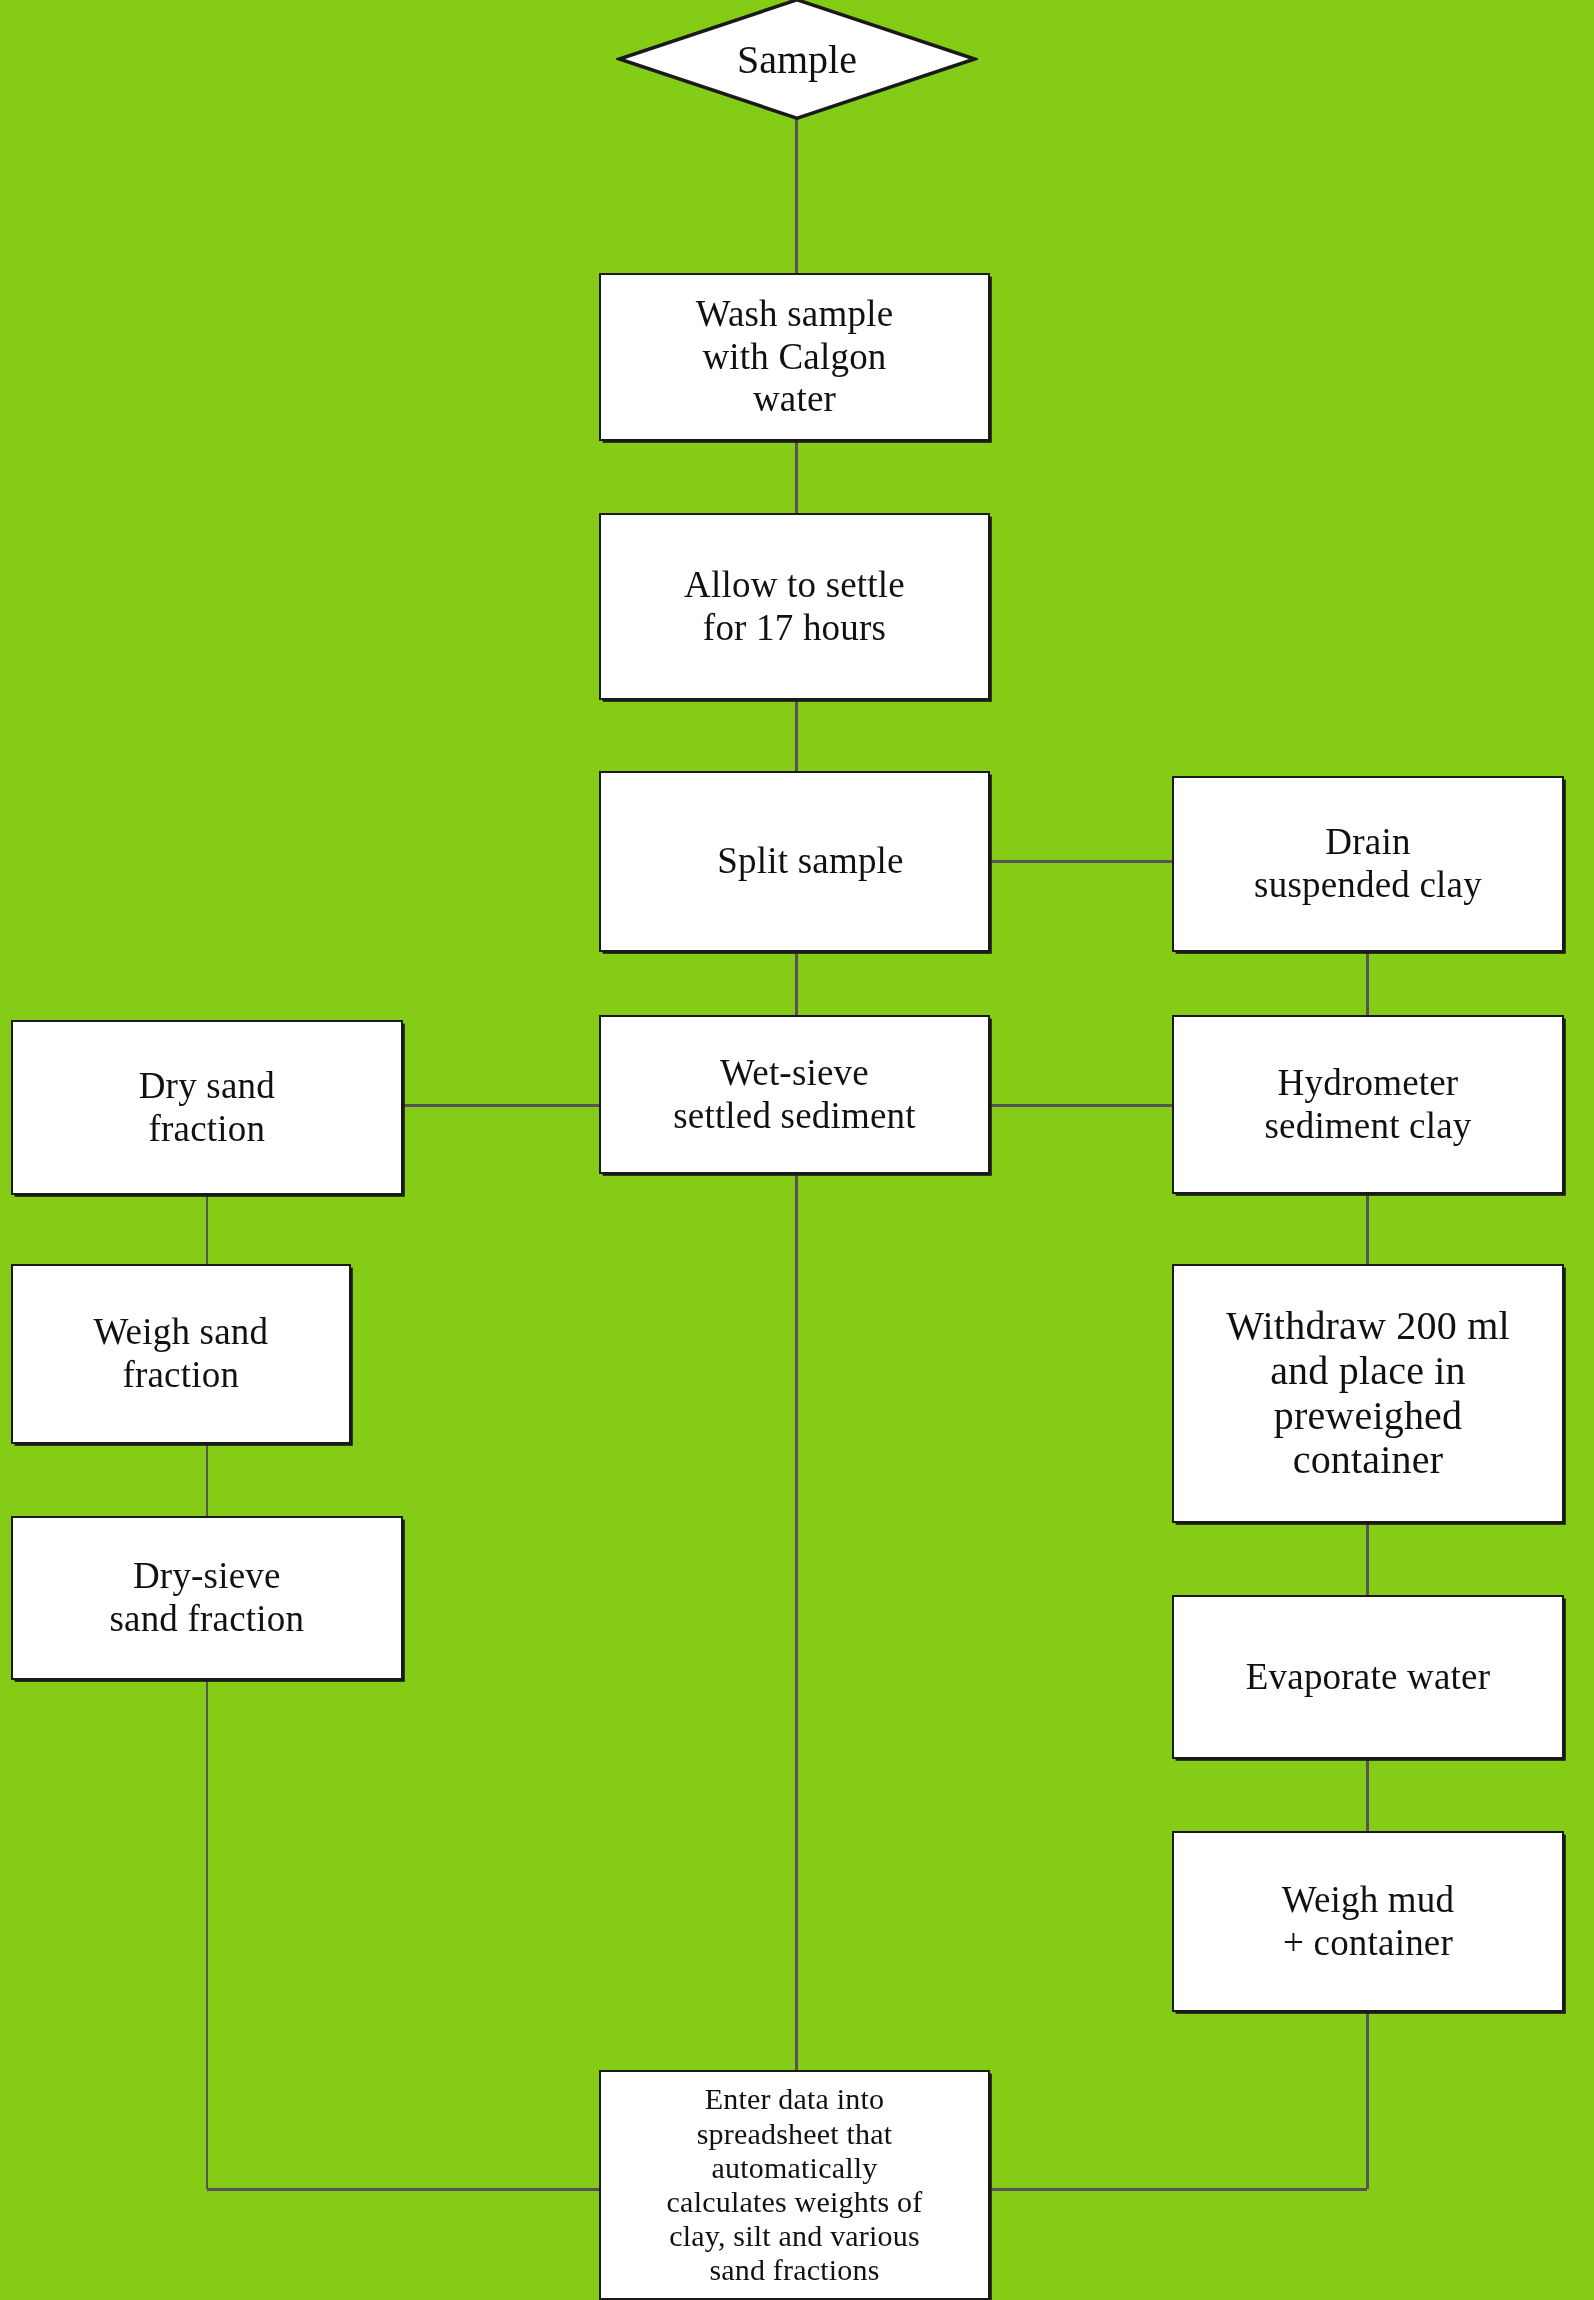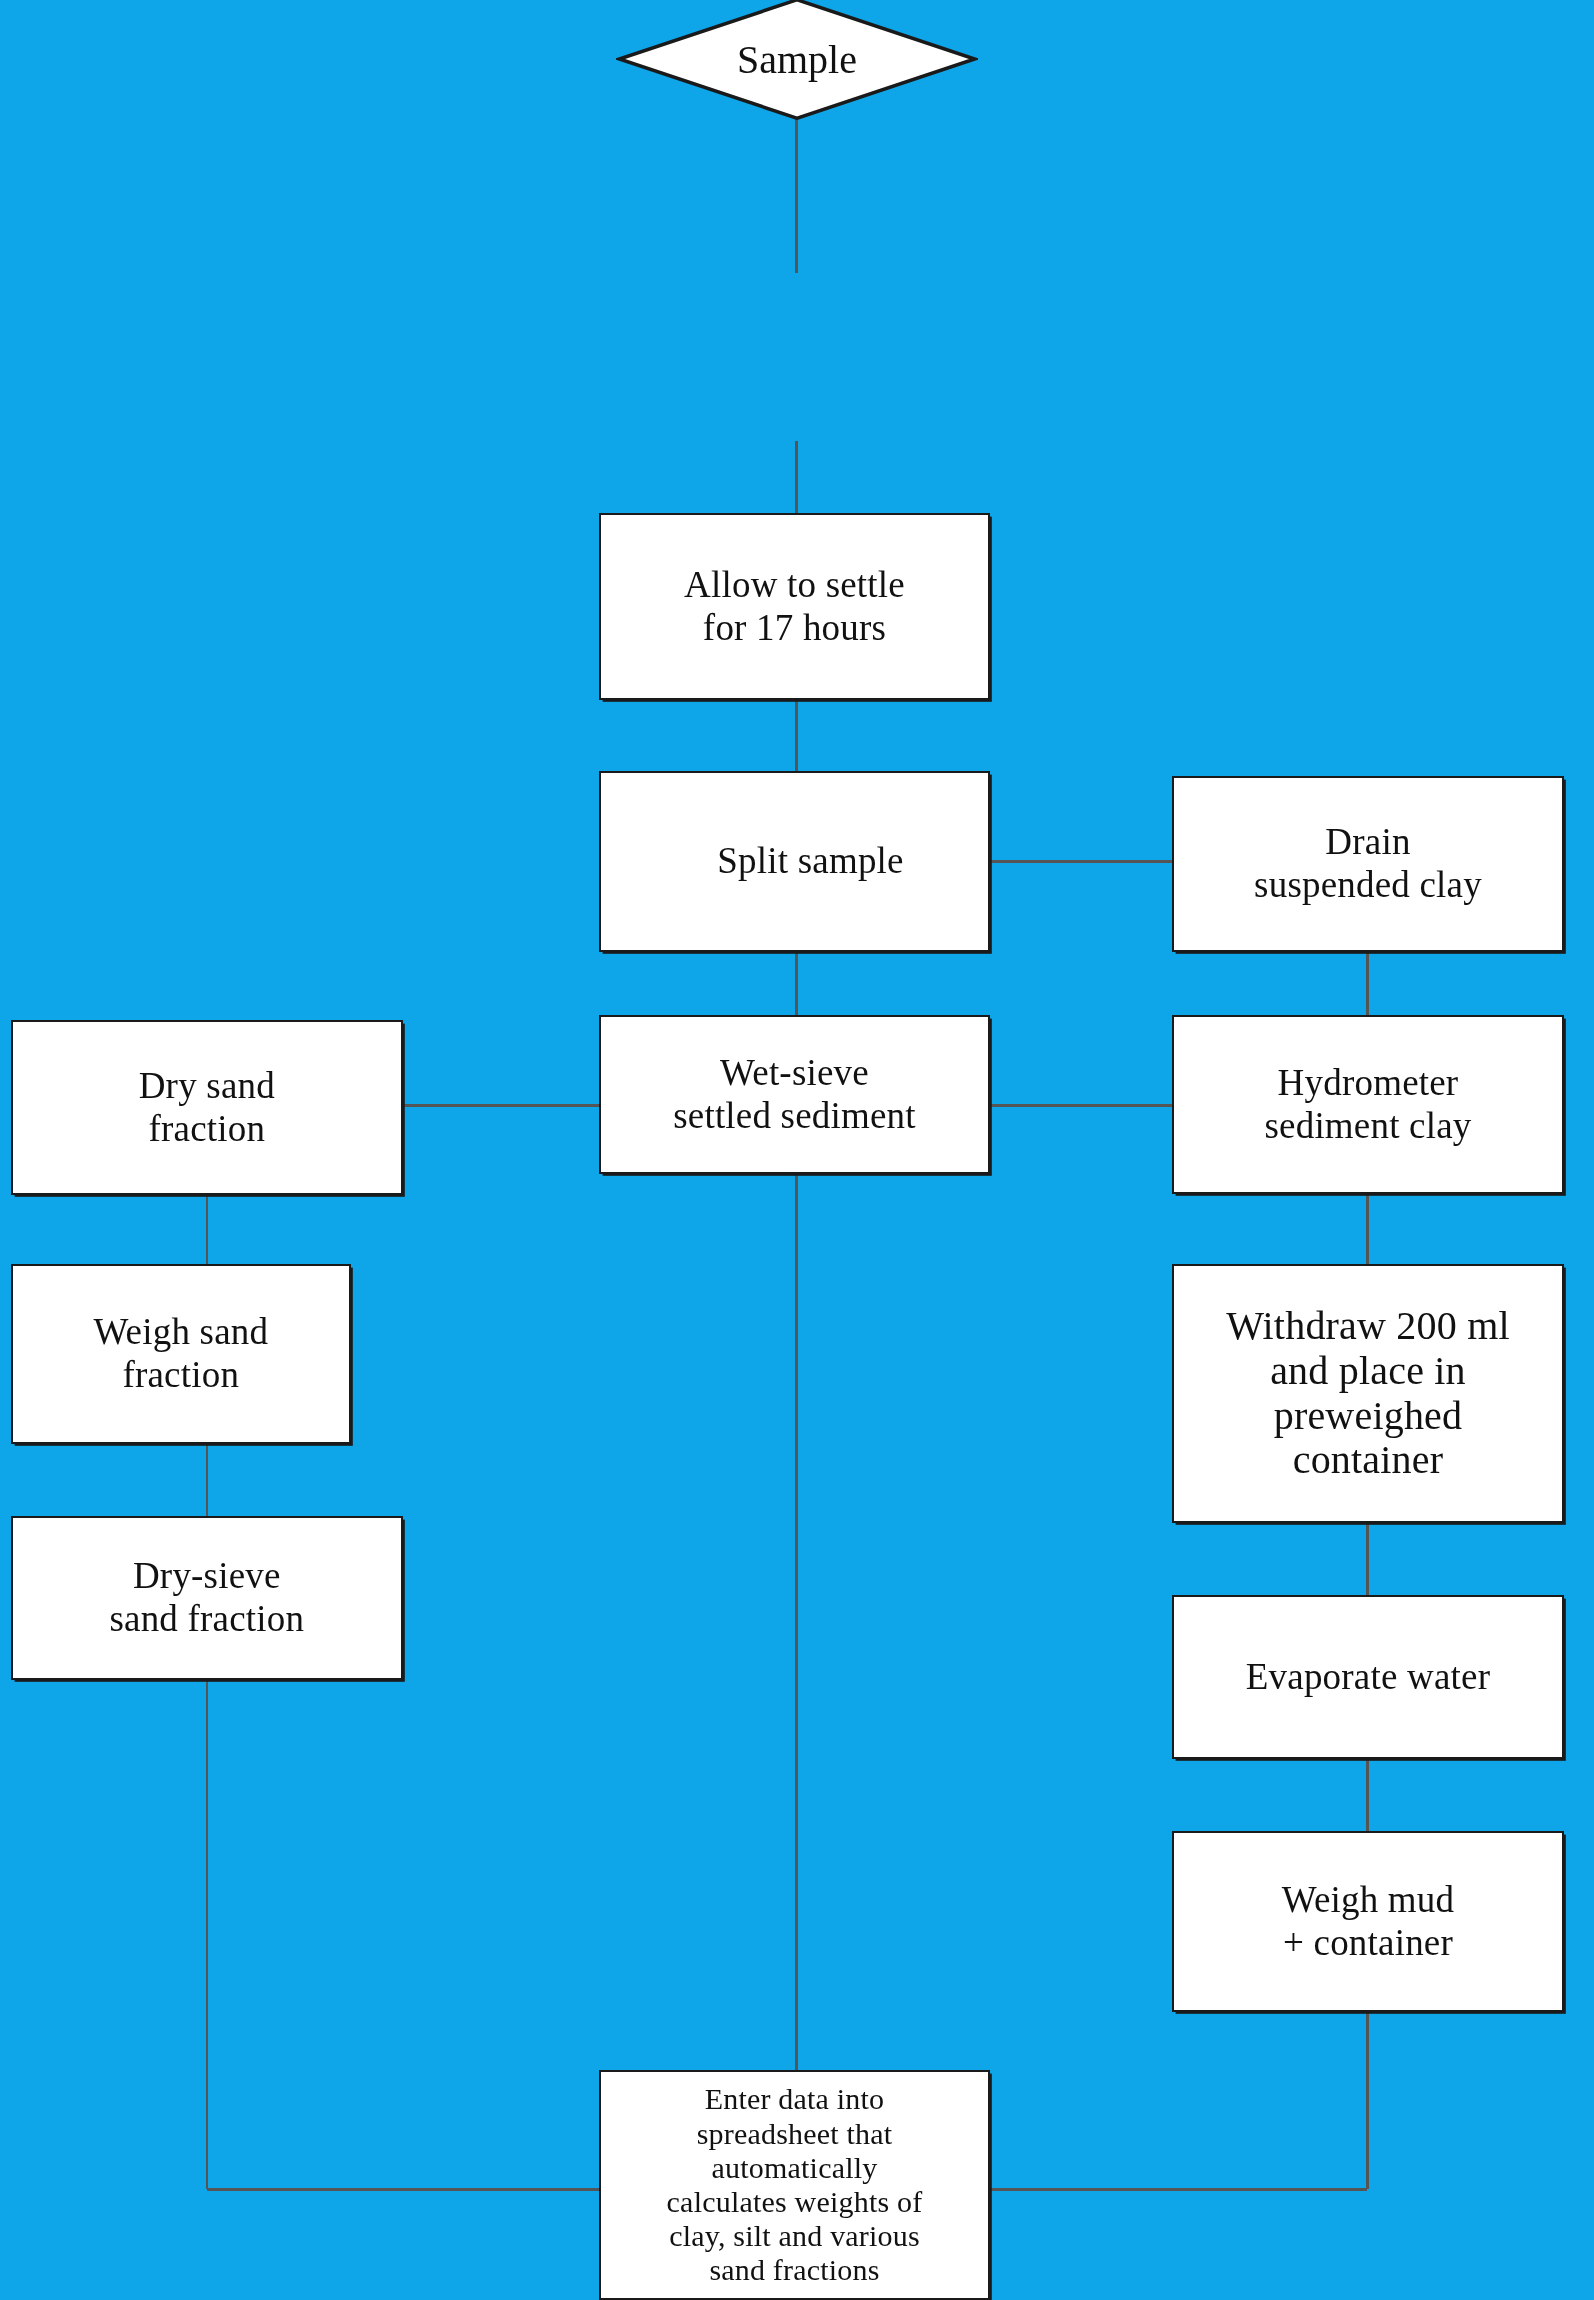--- a/index.html
+++ b/index.html
@@ -3,21 +3,21 @@
 <meta charset="utf-8">
 <title>Sediment Grain-Size Analysis Flowchart</title>
 <style>
   html,body{margin:0;padding:0;background:#ffffff;}
   body{
     width:1595px;height:2301px;
     font-family:"Liberation Serif","DejaVu Serif",serif;
     color:#111111;
     overflow:hidden;
   }
-  #chart-root{position:relative;width:1595px;height:2301px;background:#0ea5e9;}
+  #chart-root{position:relative;width:1595px;height:2301px;background:#84cc16;}
   svg#flow{position:absolute;left:0;top:0;width:1595px;height:2301px;display:block;}
 
   
   .node{
     position:absolute;
     box-sizing:border-box;
     background:#ffffff;
     border:2.7px solid #1a1a1a;
     display:flex;
     align-items:center;
@@ -98,20 +98,25 @@
     </g>
   </svg>
 
   <div class="diamond-wrap" style="left:616px;top:-1.8px;width:362px;height:122px;">
     <svg class="diamond-shape" viewBox="0 0 402 272" preserveAspectRatio="none">
       <polygon points="201,4 398,136 201,268 4,136" fill="#ffffff" stroke="#1a1a1a" stroke-width="7"></polygon>
     </svg>
     <span class="label">Sample</span>
   </div>
 
+  <div class="node" style="left:599px;top:273px;width:391px;height:168px;">
+    <span class="label">Wash sample
+with Calgon
+water</span>
+  </div>
 
   <div class="node" style="left:599px;top:513px;width:391px;height:187px;">
     <span class="label">Allow to settle
 for 17 hours</span>
   </div>
 
   <div class="node" style="left:599px;top:771px;width:391px;height:181px;padding-left:32px;">
     <span class="label">Split sample</span>
   </div>
 

